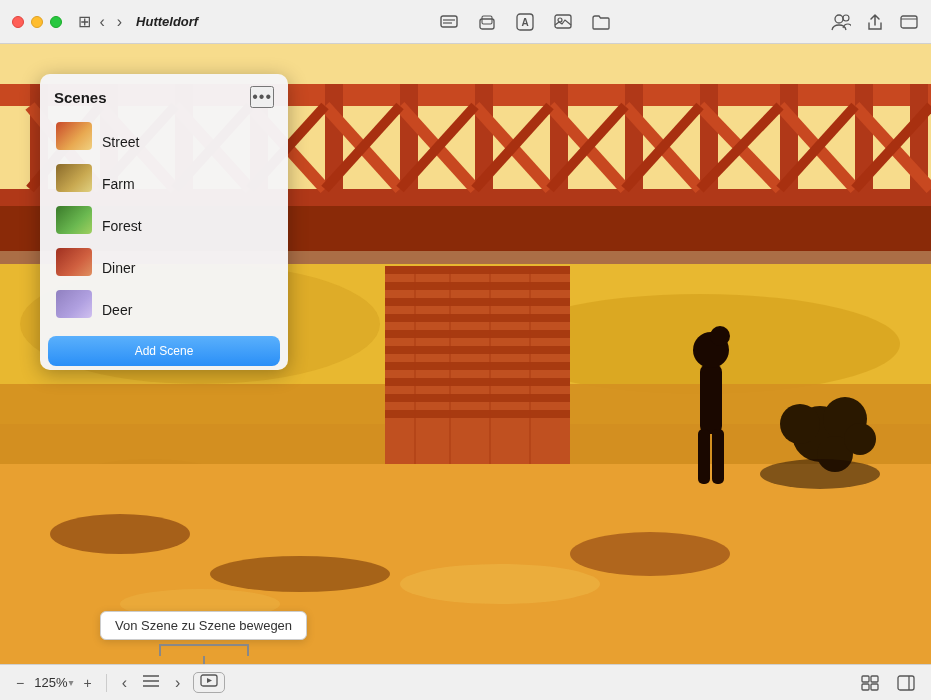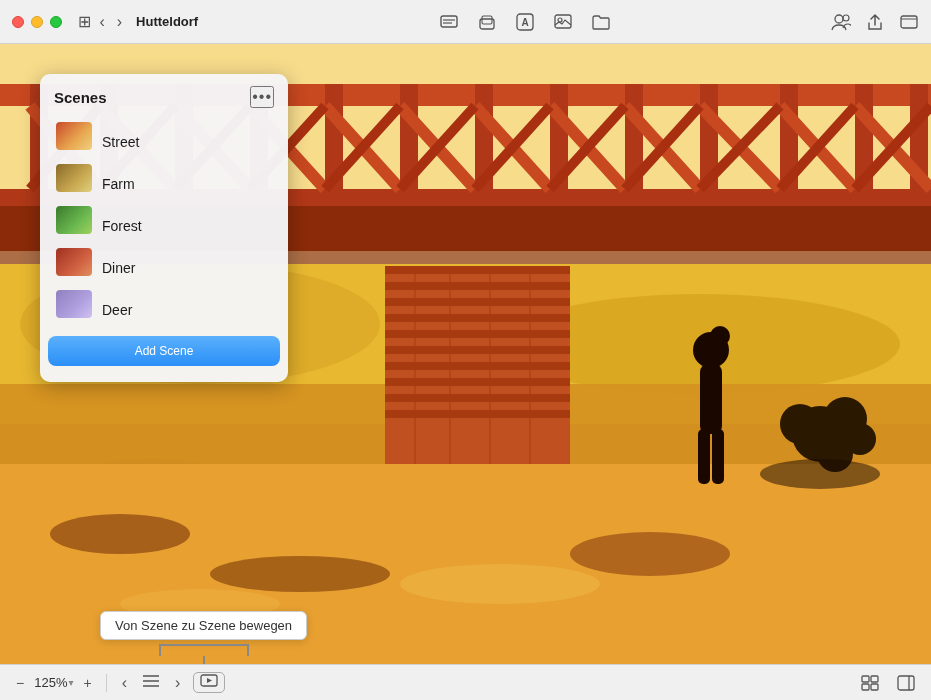--- a/index.html
+++ b/index.html
@@ -51,20 +51,21 @@
       color: #555;
       font-size: 16px;
       padding: 2px 4px;
     }
 
     .titlebar-title {
       font-size: 13px;
       font-weight: 600;
       color: #222;
       margin-right: 20px;
+      font-style: italic;
     }
 
     .titlebar-tools {
       display: flex;
       align-items: center;
       gap: 18px;
       flex: 1;
       justify-content: center;
     }
     .tool-icon {
@@ -94,21 +95,20 @@
 
     
     .scenes-panel {
       position: absolute;
       top: 30px;
       left: 40px;
       width: 248px;
       background: rgba(245, 245, 247, 0.97);
       border-radius: 10px;
       box-shadow: 0 4px 20px rgba(0,0,0,0.3);
-      padding-bottom: 12px;
       z-index: 20;
     }
 
     .scenes-header {
       display: flex;
       align-items: center;
       justify-content: space-between;
       padding: 12px 14px 8px;
     }
     .scenes-title {

